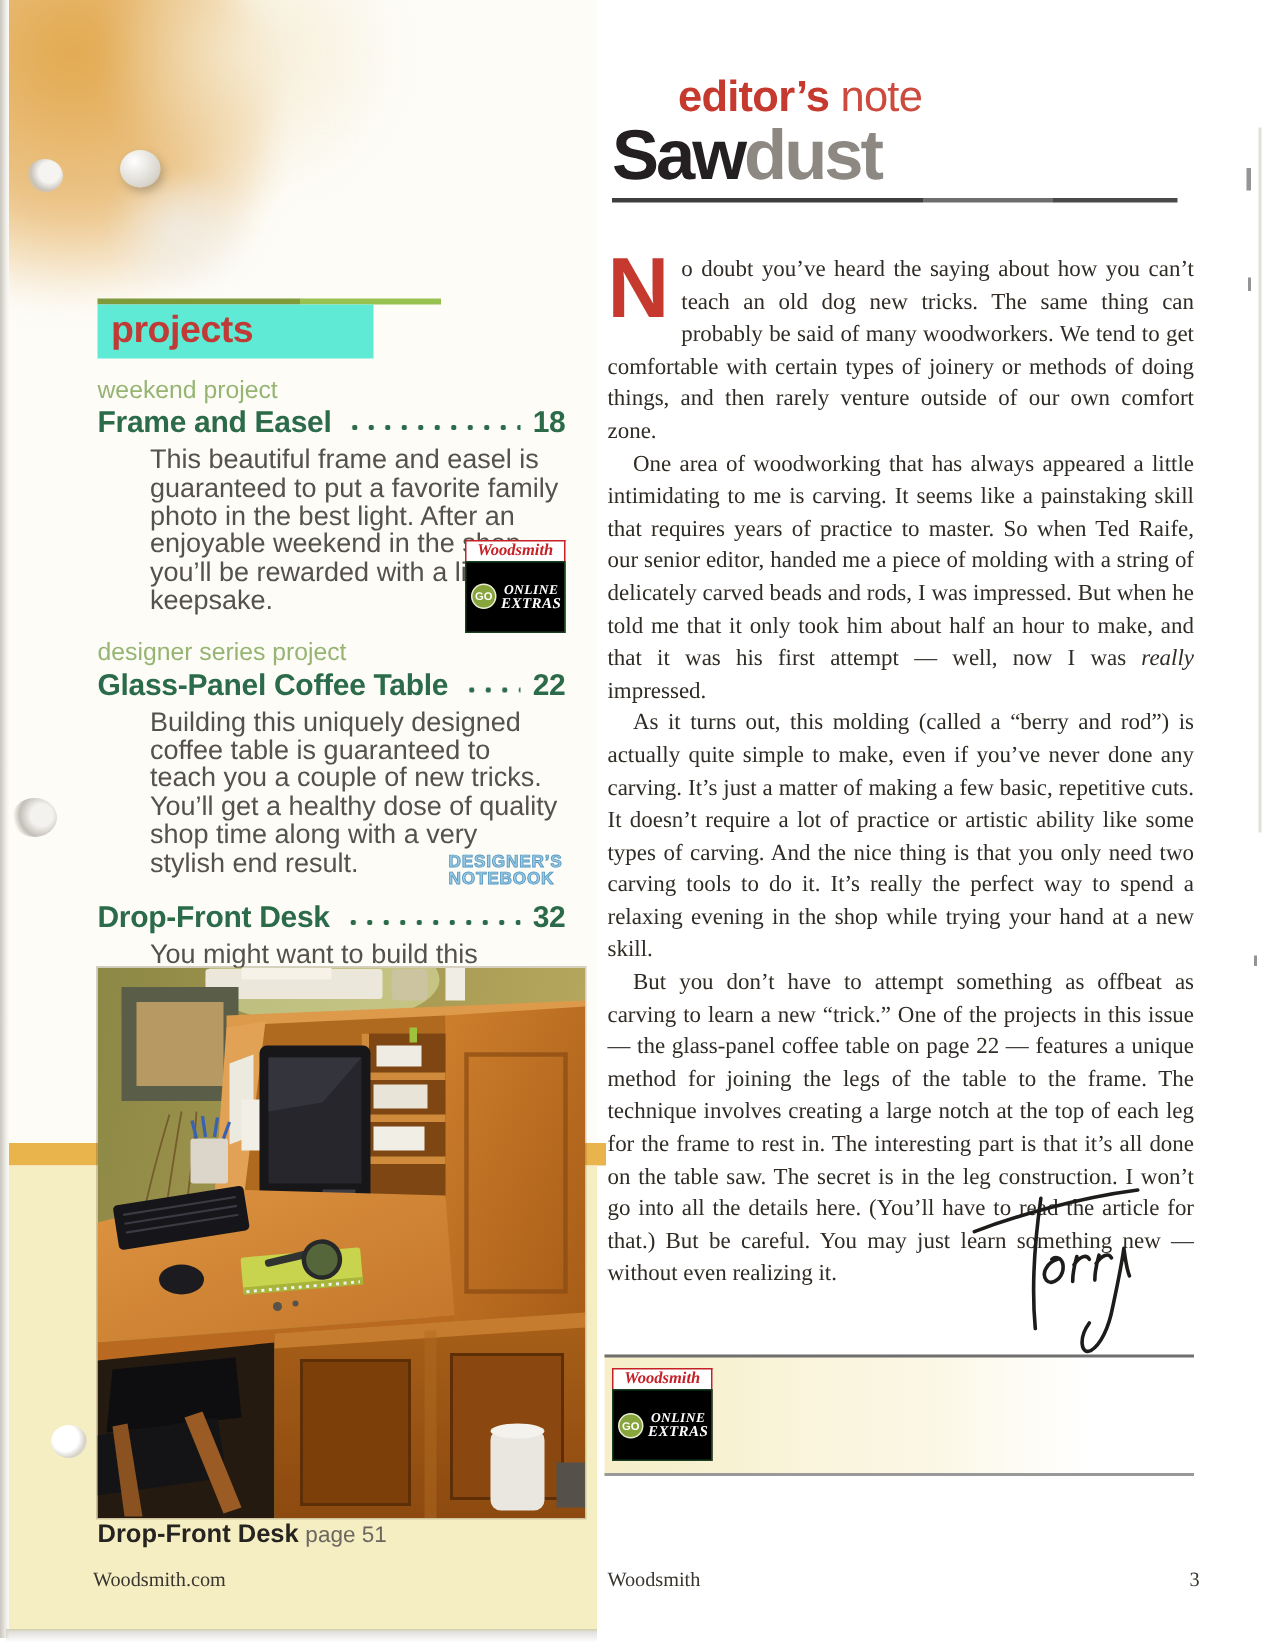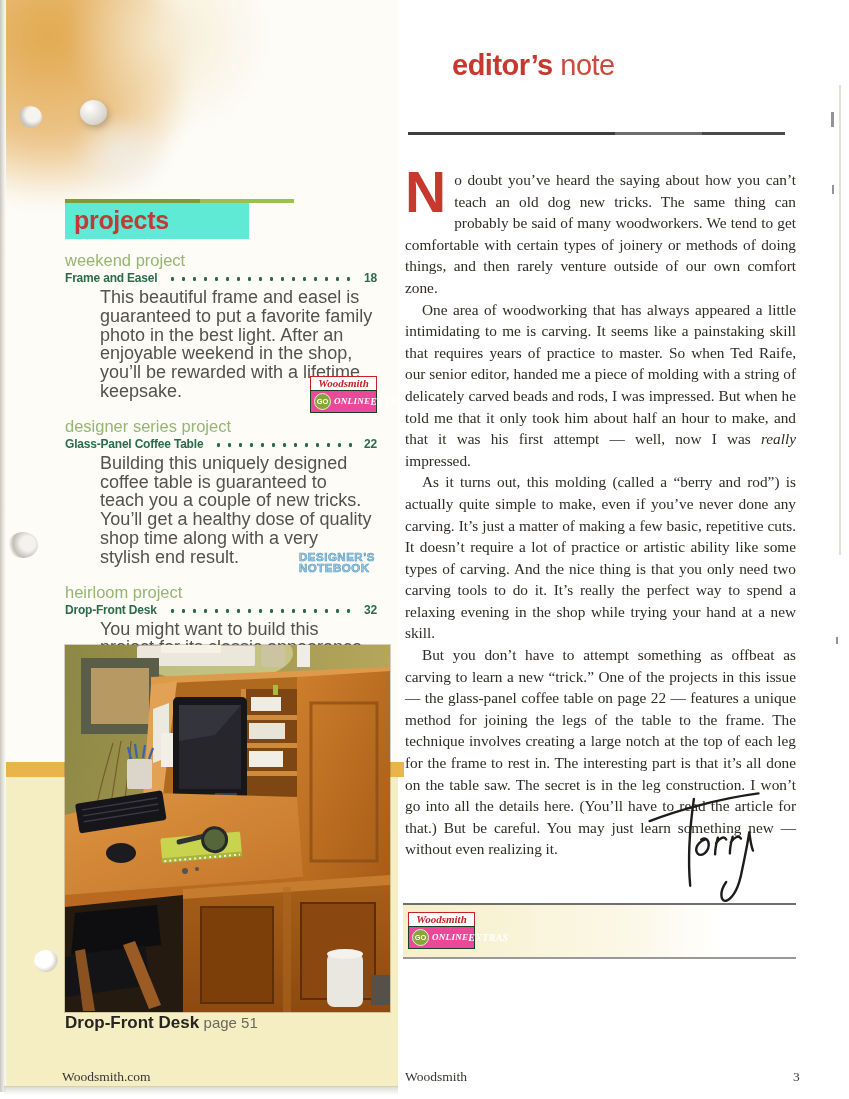--- a/index.html
+++ b/index.html
@@ -36,47 +36,47 @@
 
   .projects-rule{position:absolute;left:65px;top:199px;width:229px;height:4px;
                  background:linear-gradient(90deg,#7e9b3c 0 59%,#97c150 59%);}
   .projects-box{position:absolute;left:65px;top:203px;width:184px;height:36px;background:#5eead4;}
   .projects-title{font-size:25px;font-weight:bold;color:#c03a36;padding:3px 0 0 9px;letter-spacing:-.3px;}
 
   .toc{position:absolute;left:65px;top:251px;width:312px;}
   .toc-entry{position:relative;margin-bottom:16px;}
   .kicker-g{font-size:16.5px;color:#96b573;margin-bottom:1px;}
   .title-row{display:flex;align-items:baseline;}
-  .toc-t,.toc-pg{font-weight:bold;font-size:12px;color:#2c6b4a;letter-spacing:-.2px;white-space:nowrap;}
+  .toc-t,.toc-pg{font-weight:bold;font-size:20px;color:#2c6b4a;letter-spacing:-.2px;white-space:nowrap;}
   .dots{flex:1;height:6px;margin:0 8px 2px 10px;
         background-image:radial-gradient(circle,#2c6b4a 1.7px,rgba(0,0,0,0) 2px);
         background-size:11px 6px;background-repeat:repeat-x;background-position:left bottom;}
   .desc{margin:3px 16px 0 35px;width:273px;font-size:18px;line-height:18.8px;color:#55524c;}
 
   
   .ws-badge{width:67px;font-family:"Liberation Serif",serif;}
   .ws-pos-1{position:absolute;right:0px;bottom:-12px;}
   .wsb-top{background:#fff;border:1px solid #c52127;border-bottom:none;color:#c52127;
            font-weight:bold;font-style:italic;font-size:11px;line-height:13px;text-align:center;}
-  .wsb-bottom{background:#ec4899;border:1px solid #193f21;display:flex;align-items:center;gap:3px;padding:2px 3px;}
+  .wsb-bottom{background:#000000;border:1px solid #193f21;display:flex;align-items:center;gap:3px;padding:14px 3px;}
   .wsb-go{width:15px;height:15px;border-radius:50%;background:#88a43c;border:1px solid #e9eed4;
           color:#fff;font-family:"Liberation Sans",sans-serif;font-size:7.5px;font-weight:bold;
           display:flex;align-items:center;justify-content:center;flex:none;}
   .wsb-lines{color:#fff;font-style:italic;font-weight:bold;font-size:9px;line-height:9px;
-             display:flex;flex-direction:row;align-items:center;letter-spacing:.3px;flex:1;}
+             display:flex;flex-direction:column;align-items:center;letter-spacing:.3px;flex:1;}
   .wsb-l2{font-size:10px;}
 
   .dn-badge{position:absolute;right:2px;bottom:-8px;font-weight:bold;font-size:11.5px;line-height:11.5px;
             color:#9fcbe4;letter-spacing:.5px;-webkit-text-stroke:.6px #569ac2;text-align:left;}
 
   .desk-photo{position:absolute;left:65px;top:645px;width:325px;height:367px;outline:1px solid rgba(90,70,40,.25);}
   .caption{position:absolute;left:65px;top:1013px;}
   .cap-title{font-weight:bold;font-size:17px;color:#262420;}
   .cap-ref{font-size:15px;color:#6b675f;}
-  .footer{position:absolute;font-family:"Liberation Serif",serif;font-size:13.5px;color:#3a352f;margin-top:24px;}
+  .footer{position:absolute;font-family:"Liberation Serif",serif;font-size:13.5px;color:#3a352f;}
   .footer-left{left:62px;top:1045px;}
 
   
   .ed-kicker{position:absolute;left:452px;top:49px;font-size:29px;letter-spacing:-.5px;white-space:nowrap;}
   .ed-bold{font-weight:bold;color:#c6392f;}
   .ed-reg{color:#cd4a3e;}
   .saw-title{position:absolute;left:408px;top:79px;font-size:47px;font-weight:bold;letter-spacing:-2px;line-height:1;white-space:nowrap;}
   .saw-dark{color:#242021;}
   .saw-gray{color:#8e8883;}
   .title-rule{position:absolute;left:408px;top:132px;width:377px;height:3px;
@@ -160,21 +160,20 @@
         <span class="toc-pg">22</span>
       </div>
       <p class="desc">Building this uniquely designed coffee table is guaranteed to teach you a couple of new tricks. You’ll get a healthy dose of quality shop time along with a very stylish end result.</p>
       <div class="dn-badge">
         <div>DESIGNER’S</div>
         <div>NOTEBOOK</div>
       </div>
     </div>
 
     <div class="toc-entry">
-      <div class="kicker-g">heirloom project</div>
       <div class="title-row">
         <span class="toc-t">Drop-Front Desk</span>
         <span class="dots"></span>
         <span class="toc-pg">32</span>
       </div>
       <p class="desc">You might want to build this project for its classic appearance — or maybe for its practicality. But I think you’ll agree, the real hook here is the challenging woodworking.</p>
     </div>
   </div>
 
   <svg class="desk-photo" viewBox="0 0 325 367" xmlns="http://www.w3.org/2000/svg">
@@ -282,20 +281,23 @@
 
   <div class="edge-left"></div>
   <div class="hole hole1"></div>
   <div class="hole hole2"></div>
   <div class="hole hole3"></div>
   <div class="bottom-shadow"></div>
 
   <div class="ed-kicker">
     <span class="ed-bold">editor’s</span><span class="ed-reg"> note</span>
   </div>
+  <div class="saw-title">
+    <span class="saw-dark">Saw</span><span class="saw-gray">dust</span>
+  </div>
   <div class="title-rule"></div>
 
   <div class="article">
     <p><span class="dropcap">N</span><span>o doubt you’ve heard the saying about how you can’t teach an old dog new tricks. The same thing can probably be said of many woodworkers. We tend to get comfortable with certain types of joinery or methods of doing things, and then rarely venture outside of our own comfort zone.</span></p>
     <p class="indent"><span>One area of woodworking that has always appeared a little intimidating to me is carving. It seems like a painstaking skill that requires years of practice to master. So when Ted Raife, our senior editor, handed me a piece of molding with a string of delicately carved beads and rods, I was impressed. But when he told me that it only took him about half an hour to make, and that it was his first attempt — well, now I was </span><em>really</em><span> impressed.</span></p>
     <p class="indent">As it turns out, this molding (called a “berry and rod”) is actually quite simple to make, even if you’ve never done any carving. It’s just a matter of making a few basic, repetitive cuts. It doesn’t require a lot of practice or artistic ability like some types of carving. And the nice thing is that you only need two carving tools to do it. It’s really the perfect way to spend a relaxing evening in the shop while trying your hand at a new skill.</p>
     <p class="indent">But you don’t have to attempt something as offbeat as carving to learn a new “trick.” One of the projects in this issue — the glass-panel coffee table on page 22 — features a unique method for joining the legs of the table to the frame. The technique involves creating a large notch at the top of each leg for the frame to rest in. The interesting part is that it’s all done on the table saw. The secret is in the leg construction. I won’t go into all the details here. (You’ll have to read the article for that.) But be careful. You may just learn something new — without even realizing it.</p>
   </div>
 
   <svg class="signature" width="165" height="120" viewBox="0 0 160 130" xmlns="http://www.w3.org/2000/svg" aria-label="Terry">

